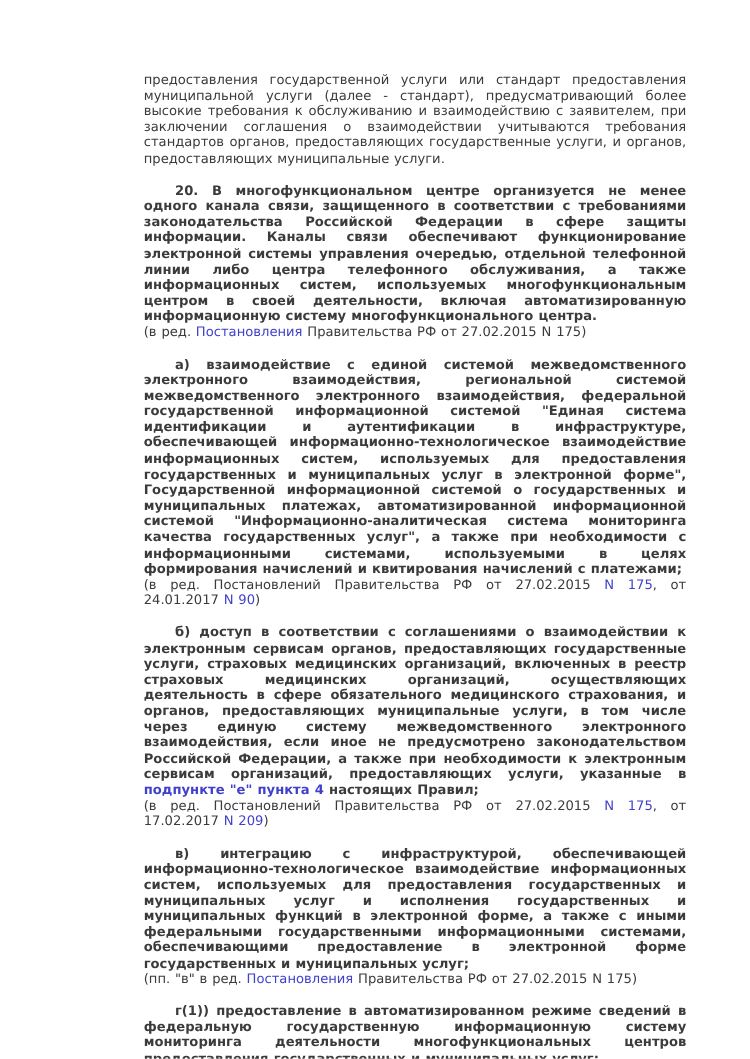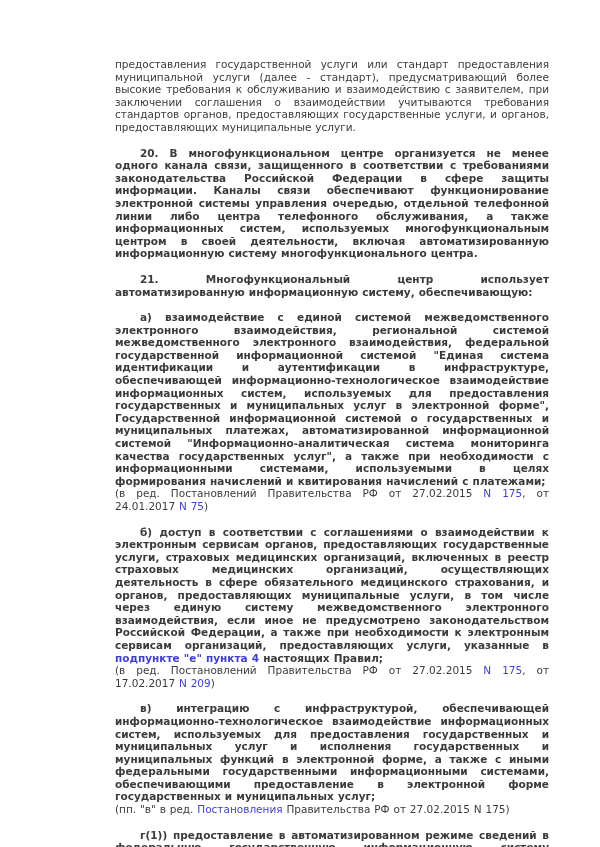--- a/index.html
+++ b/index.html
@@ -39,22 +39,22 @@
     cursor: pointer;
   }
 </style>
 </head>
 <body>
 
 <div class="page">
   <div class="doc-body">
       <p class="para"><span>предоставления государственной услуги или стандарт предоставления муниципальной услуги (далее - стандарт), предусматривающий более высокие требования к обслуживанию и взаимодействию с заявителем, при заключении соглашения о взаимодействии учитываются требования стандартов органов, предоставляющих государственные услуги, и органов, предоставляющих муниципальные услуги.</span></p>
       <p class="para indent gap"><span>20. В многофункциональном центре организуется не менее одного канала связи, защищенного в соответствии с требованиями законодательства Российской Федерации в сфере защиты информации. Каналы связи обеспечивают функционирование электронной системы управления очередью, отдельной телефонной линии либо центра телефонного обслуживания, а также информационных систем, используемых многофункциональным центром в своей деятельности, включая автоматизированную информационную систему многофункционального центра.</span></p>
-      <p class="para indent gap"><span>21. Многофункциональный центр использует автоматизированную информационную систему, обеспечивающую:</span></p>
+      <p class="para"><span>(в ред. </span><span class="doc-link">Постановления</span><span> Правительства РФ от 27.02.2015 N 175)</span></p>
       <p class="para indent gap"><span>а) взаимодействие с единой системой межведомственного электронного взаимодействия, региональной системой межведомственного электронного взаимодействия, федеральной государственной информационной системой "Единая система идентификации и аутентификации в инфраструктуре, обеспечивающей информационно-технологическое взаимодействие информационных систем, используемых для предоставления государственных и муниципальных услуг в электронной форме", Государственной информационной системой о государственных и муниципальных платежах, автоматизированной информационной системой "Информационно-аналитическая система мониторинга качества государственных услуг", а также при необходимости с информационными системами, используемыми в целях формирования начислений и квитирования начислений с платежами;</span></p>
-      <p class="para"><span>(в ред. Постановлений Правительства РФ от 27.02.2015 </span><span class="doc-link">N 175</span><span>, от 24.01.2017 </span><span class="doc-link">N 75</span><span>)</span></p>
+      <p class="para"><span>(в ред. Постановлений Правительства РФ от 27.02.2015 </span><span class="doc-link">N 175</span><span>, от 24.01.2017 </span><span class="doc-link">N 90</span><span>)</span></p>
       <p class="para indent gap"><span>б) доступ в соответствии с соглашениями о взаимодействии к электронным сервисам органов, предоставляющих государственные услуги, страховых медицинских организаций, включенных в реестр страховых медицинских организаций, осуществляющих деятельность в сфере обязательного медицинского страхования, и органов, предоставляющих муниципальные услуги, в том числе через единую систему межведомственного электронного взаимодействия, если иное не предусмотрено законодательством Российской Федерации, а также при необходимости к электронным сервисам организаций, предоставляющих услуги, указанные в </span><span class="doc-link">подпункте "е" пункта 4</span><span> настоящих Правил;</span></p>
       <p class="para"><span>(в ред. Постановлений Правительства РФ от 27.02.2015 </span><span class="doc-link">N 175</span><span>, от 17.02.2017 </span><span class="doc-link">N 209</span><span>)</span></p>
       <p class="para indent gap"><span>в) интеграцию с инфраструктурой, обеспечивающей информационно-технологическое взаимодействие информационных систем, используемых для предоставления государственных и муниципальных услуг и исполнения государственных и муниципальных функций в электронной форме, а также с иными федеральными государственными информационными системами, обеспечивающими предоставление в электронной форме государственных и муниципальных услуг;</span></p>
       <p class="para"><span>(пп. "в" в ред. </span><span class="doc-link">Постановления</span><span> Правительства РФ от 27.02.2015 N 175)</span></p>
       <p class="para indent gap"><span>г(1)) предоставление в автоматизированном режиме сведений в федеральную государственную информационную систему мониторинга деятельности многофункциональных центров предоставления государственных и муниципальных услуг;</span></p>
     </div>
 </div>
 
 </body></html>

